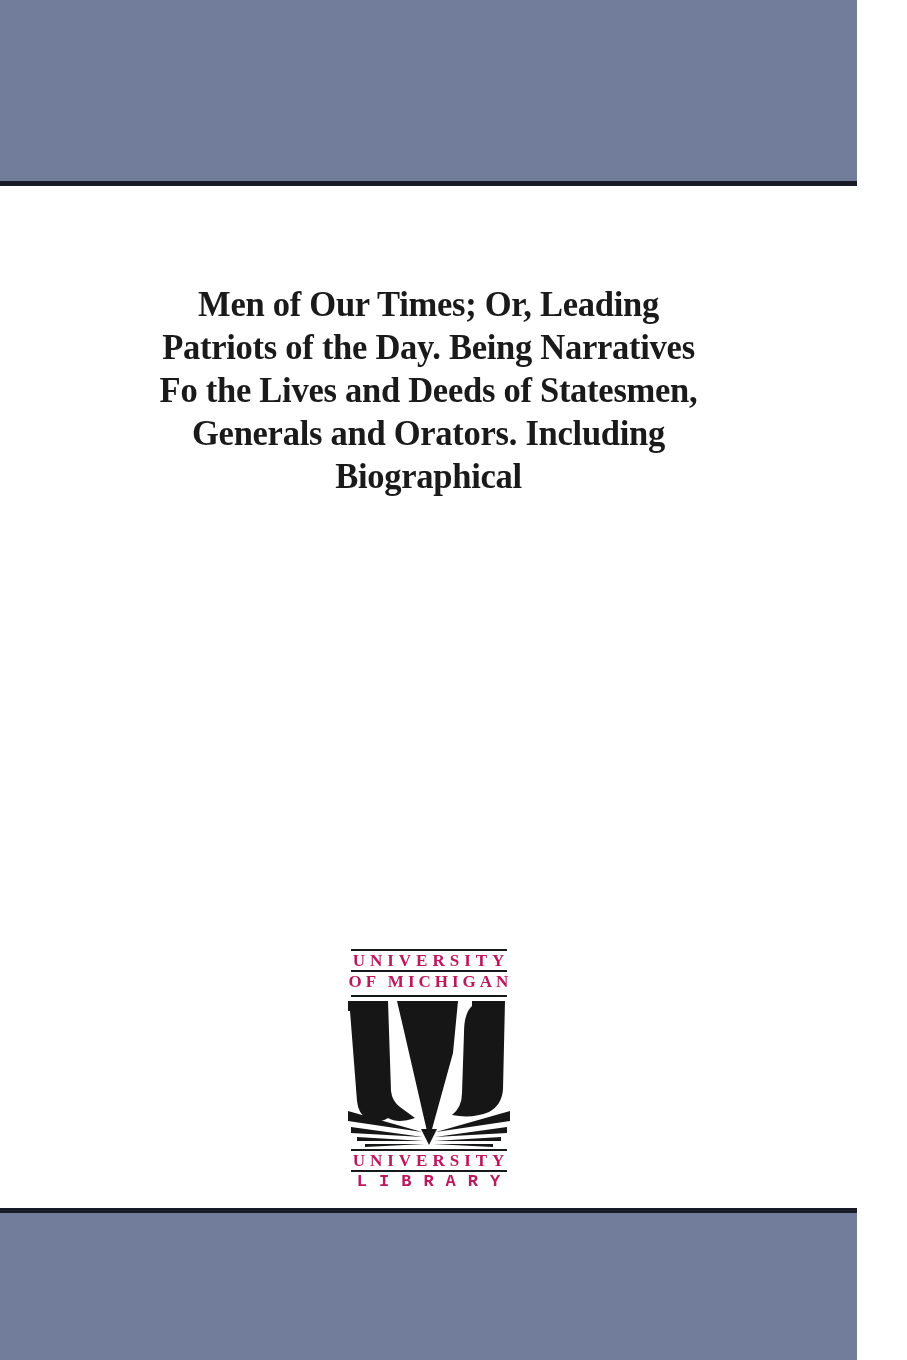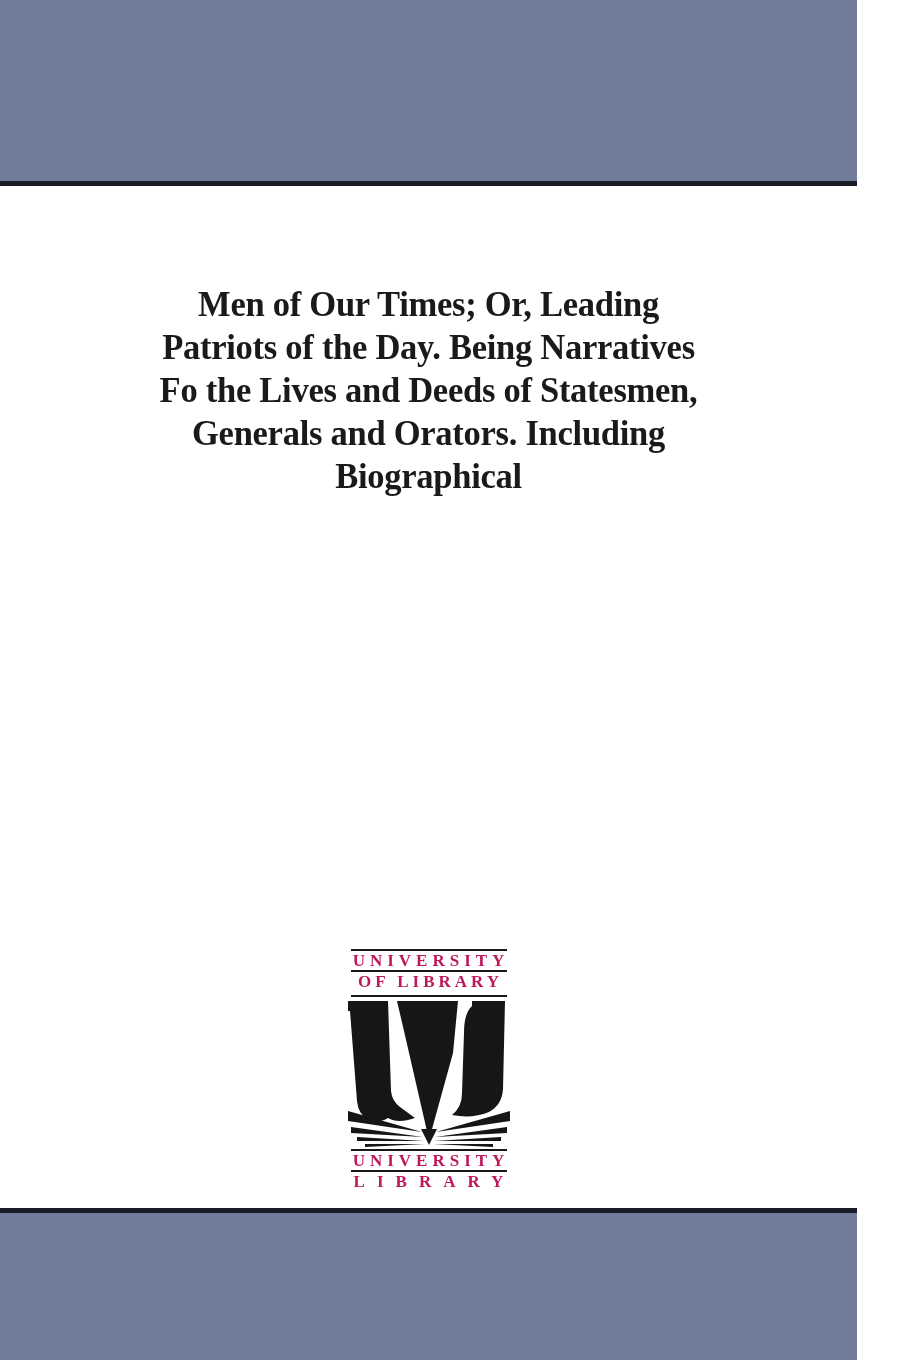--- a/index.html
+++ b/index.html
@@ -65,21 +65,21 @@
   }
   .logo-text {
     font-weight: bold;
     font-size: 17px;
     line-height: 16px;
     white-space: nowrap;
     color: #be185d;
   }
   .lt-univ    { letter-spacing: 5px;  margin: 2px 0 1px 5px; }
   .lt-ofmich  { letter-spacing: 4px;  margin: 2px 0 5px 4px; }
-  .lt-library { letter-spacing: 12px; margin: 2px 0 0 12px; }
+  .lt-library { letter-spacing: 12px; margin: 2px 0 0 12px; font-family: Liberation Mono, monospace; }
   .m-mark { margin: 4px 0 2px; display: block; }
   .m-mark path, .m-mark polygon { fill: #161616; }
   .mb-univ { margin: 2px 0 1px 5px; }
 </style>
 </head>
 <body>
 
 <div class="canvas">
 
   <div class="band band-top"></div>
@@ -92,21 +92,21 @@
       <div>Patriots of the Day. Being Narratives</div>
       <div>Fo the Lives and Deeds of Statesmen,</div>
       <div>Generals and Orators. Including</div>
       <div>Biographical</div>
     </div>
 
     <div class="logo-block">
       <div class="logo-rule"></div>
       <div class="logo-text lt-univ">UNIVERSITY</div>
       <div class="logo-rule"></div>
-      <div class="logo-text lt-ofmich">OF LIBRARY</div>
+      <div class="logo-text lt-ofmich">OF MICHIGAN</div>
       <div class="logo-rule"></div>
 
       <svg class="m-mark" width="162" height="146" viewBox="0 0 162 146" xmlns="http://www.w3.org/2000/svg">
 
         <path d="M0,0 L40,0 L43,90 Q44,100 52,106 L67,117 Q50,123 40,117 Q28,124 19,118 Q10,112 9,100 L2,10 L0,10 Z"></path>
 
         <polygon points="49,0 110,0 105,52 81,139 56,30"></polygon>
 
         <path d="M124,0 L157,0 L155,88 Q154,104 141,111 Q124,118 104,114 Q114,106 114,92 L116,32 Q116,12 124,5 Z"></path>
 

